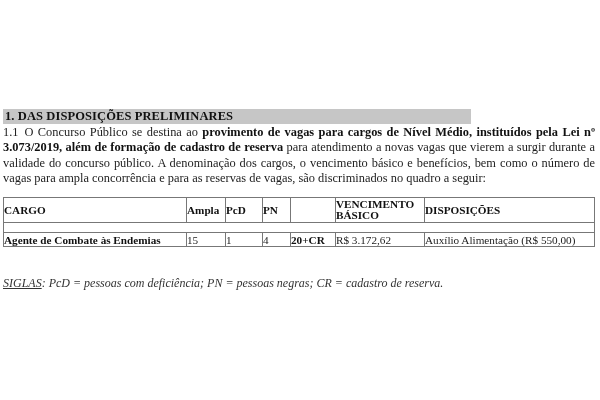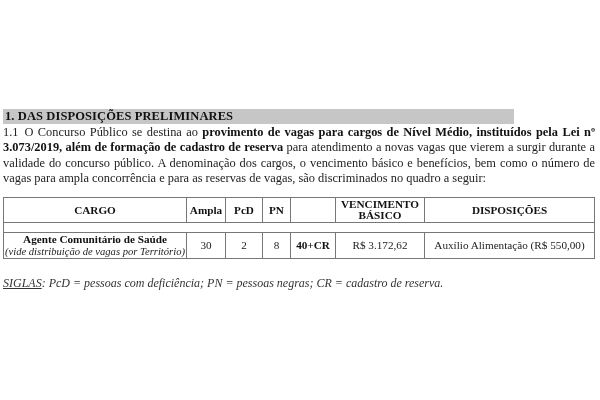--- a/index.html
+++ b/index.html
@@ -9,21 +9,21 @@
     overflow: hidden;
   }
   body {
     position: relative;
     font-family: "DejaVu Serif", "Liberation Serif", serif;
     color: #222;
   }
   .section-bar {
     position: absolute;
     left: 3px; top: 109px;
-    width: 511px; height: 15px;
+    width: 468px; height: 15px;
     background: #c6c6c6;
     font-family: "Liberation Serif", serif;
     font-weight: bold;
     font-size: 12.5px;
     line-height: 15px;
     padding-left: 2px;
     box-sizing: border-box;
     color: #111;
     letter-spacing: 0.1px;
   }
@@ -44,21 +44,21 @@
     left: 3px; top: 197px;
     width: 591px;
     border-collapse: collapse;
     font-family: "Liberation Serif", serif;
     font-size: 11.2px;
     color: #222;
     table-layout: fixed;
   }
   table.vagas td, table.vagas th {
     border: 1px solid #777;
-    text-align: center;
+    text-align: left;
     vertical-align: middle;
     padding: 0;
   }
   table.vagas th {
     font-weight: bold;
     height: 24px;
     line-height: 11px;
     color: #111;
   }
   table.vagas tr.spacer td { height: 9px; }
@@ -107,29 +107,26 @@
     <th></th>
     <th>
       <span>VENCIMENTO</span><br>
       <span>BÁSICO</span>
     </th>
     <th>DISPOSIÇÕES</th>
   </tr>
   <tr class="spacer">
     <td colspan="7"></td>
   </tr>
-  <tr class="r2">
-    <td>
-      <span class="cargo-name">Agente Comunitário de Saúde</span><br>
-      <span class="cargo-note">(vide distribuição de vagas por Território)</span>
-    </td>
-    <td>30</td>
-    <td>2</td>
-    <td>8</td>
-    <td class="bold">40+CR</td>
+  <tr class="r1">
+    <td class="cargo-name">Agente de Combate às Endemias</td>
+    <td>15</td>
+    <td>1</td>
+    <td>4</td>
+    <td class="bold">20+CR</td>
     <td>R$ 3.172,62</td>
     <td>Auxílio Alimentação (R$ 550,00)</td>
   </tr>
 </tbody>
   </table>
 
 <div class="siglas">
   <span class="label">SIGLAS</span><span>: PcD = pessoas com deficiência; PN = pessoas negras; CR = cadastro de reserva.</span>
 </div>
 

